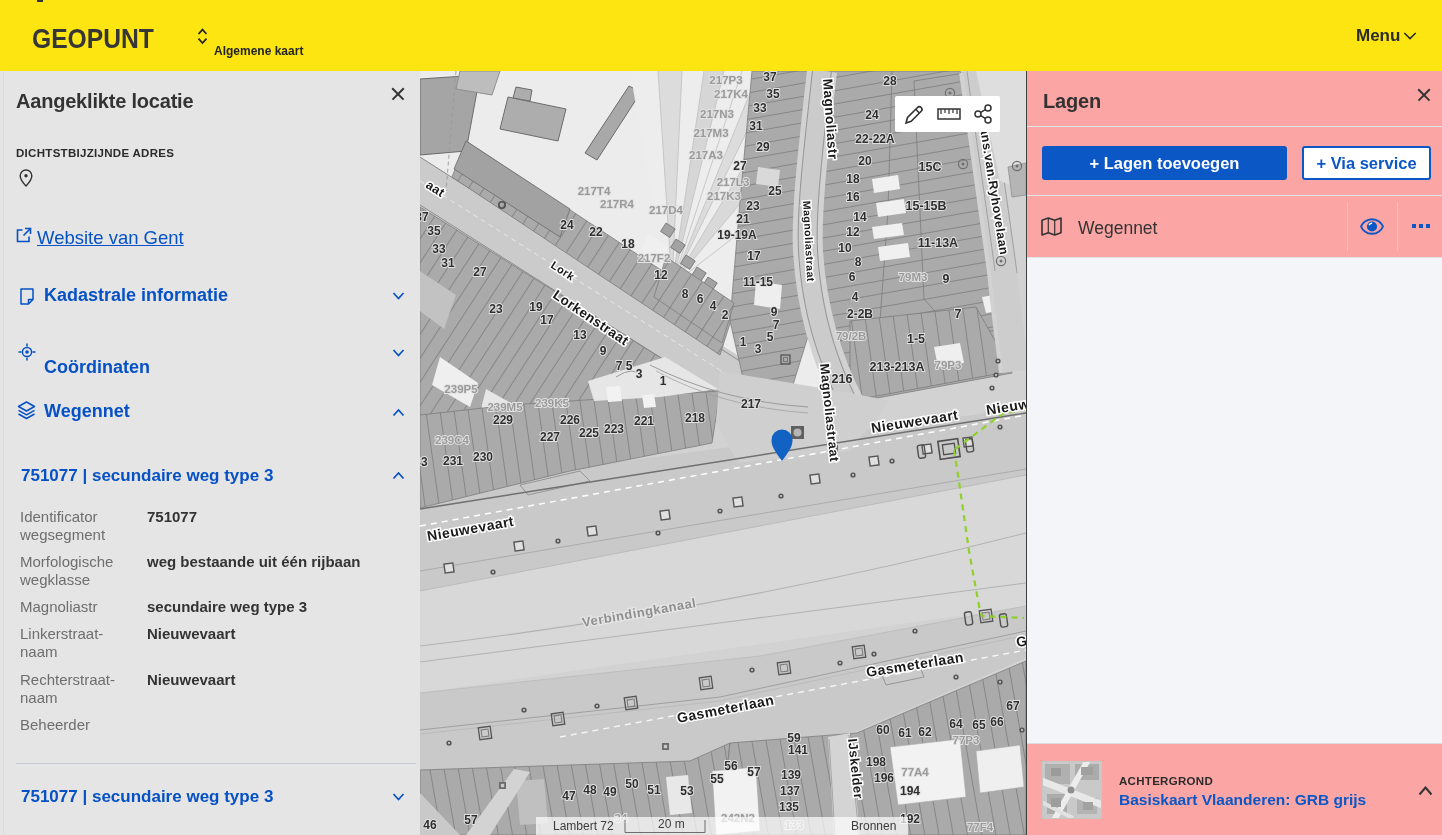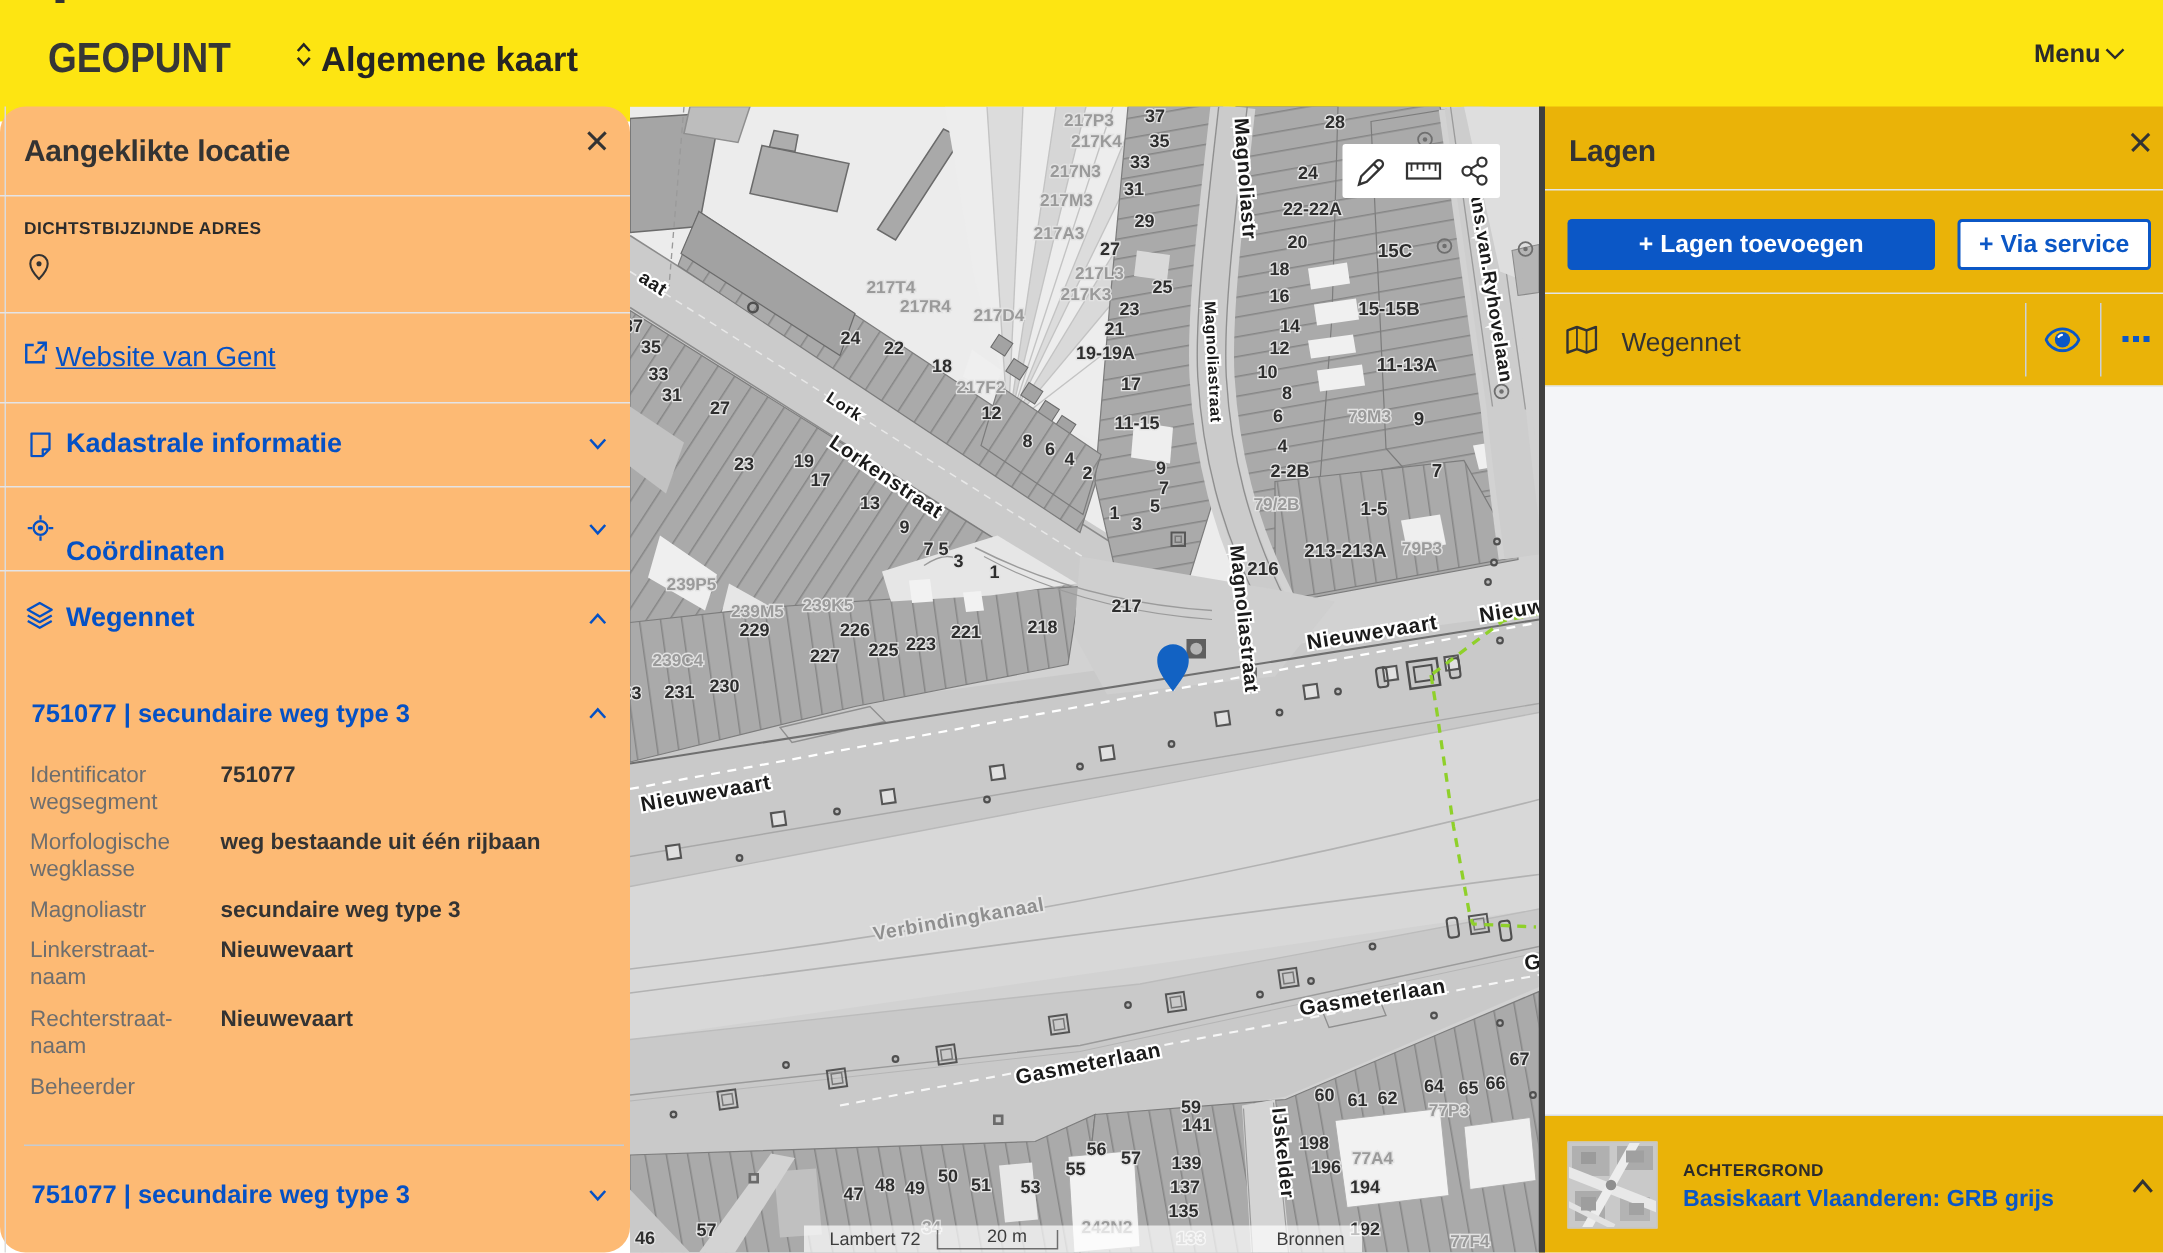--- a/index.html
+++ b/index.html
@@ -4,42 +4,42 @@
 <title>Geopunt</title>
 <style>
   * { margin:0; padding:0; box-sizing:border-box; }
   html,body { width:1442px; height:835px; overflow:hidden; background:#fff;
     font-family:"Liberation Sans", sans-serif; }
   .abs { position:absolute; }
   
   #topbar { position:absolute; left:0; top:0; width:1442px; height:81px; background:#fde512; }
   #logo { position:absolute; left:32px; top:23px; font-size:28px; font-weight:700;
     letter-spacing:0; color:#363636; transform:scaleX(.88); transform-origin:left top; }
-  #maptitle { position:absolute; left:214px; top:26px; font-size:23px; font-weight:700; color:#242424; }
+  #maptitle { position:absolute; left:214px; top:44px; font-size:12px; font-weight:700; color:#242424; }
   #menu { position:absolute; left:1356px; top:26px; font-size:17px; font-weight:700; color:#2b2b2b; }
   
-  #lpanel { position:absolute; left:0; top:71px; width:420px; height:764px; background:#fdba74;border-radius:17px; }
+  #lpanel { position:absolute; left:0; top:71px; width:420px; height:764px; background:#e5e5e5; }
   #lpanel .edge { position:absolute; left:3px; top:0; width:1px; height:764px; background:#dcdcdc; }
   .hr { position:absolute; left:0; width:420px; height:1px; background:#e4e4e6; }
   .ptitle { position:absolute; left:16px; font-size:20px; font-weight:700; color:#333; letter-spacing:-.2px; }
   .xclose { position:absolute; width:14px; height:14px; }
   .xclose:before,.xclose:after { content:""; position:absolute; left:-1px; top:6px; width:16px; height:1.6px;
     background:#333; }
   .xclose:before { transform:rotate(45deg); }
   .xclose:after { transform:rotate(-45deg); }
   .caps { font-size:11.5px; font-weight:700; letter-spacing:.3px; color:#2b2b2b; }
   .sechead { position:absolute; left:44px; font-size:18px; font-weight:700; color:#0551c5; }
   .subhead { position:absolute; left:21px; font-size:17px; font-weight:700; color:#0551c5; }
   .chev { position:absolute; width:13px; height:13px; }
   .chev svg { display:block; }
   .tlabel { position:absolute; left:20px; width:120px; font-size:15px; color:#6e6e6e; line-height:17.6px; }
   .tvalue { position:absolute; left:147px; width:235px; font-size:15px; font-weight:700; color:#333; line-height:17.6px; }
   
-  #rpanel { position:absolute; left:1026px; top:71px; width:416px; height:764px; background:#eab308;
-    border-left:4px solid #404040; }
+  #rpanel { position:absolute; left:1026px; top:71px; width:416px; height:764px; background:#fca5a5;
+    border-left:1px solid #404040; }
   #btnblue { position:absolute; left:15px; top:75px; width:245px; height:34px; background:#0b57c6;
     border-radius:3px; color:#fff; font-size:16.5px; font-weight:700; text-align:center; line-height:34px; }
   #btnwhite { position:absolute; left:275px; top:75px; width:129px; height:34px; background:#fff;
     border:2px solid #0b57c6; border-radius:3px; color:#0b57c6; font-size:16.5px; font-weight:700;
     text-align:center; line-height:30px; }
   .rhr { position:absolute; left:0; width:416px; height:1px; background:#e2e5e8; }
   #greyzone { position:absolute; left:0; top:186px; width:416px; height:487px; background:#f4f5f8;
     border-top:1px solid #e2e5e8; border-bottom:1px solid #d9dde1; }
   .vsep { position:absolute; top:131px; width:1px; height:49px; background:#ccd2d8; }
 </style>

